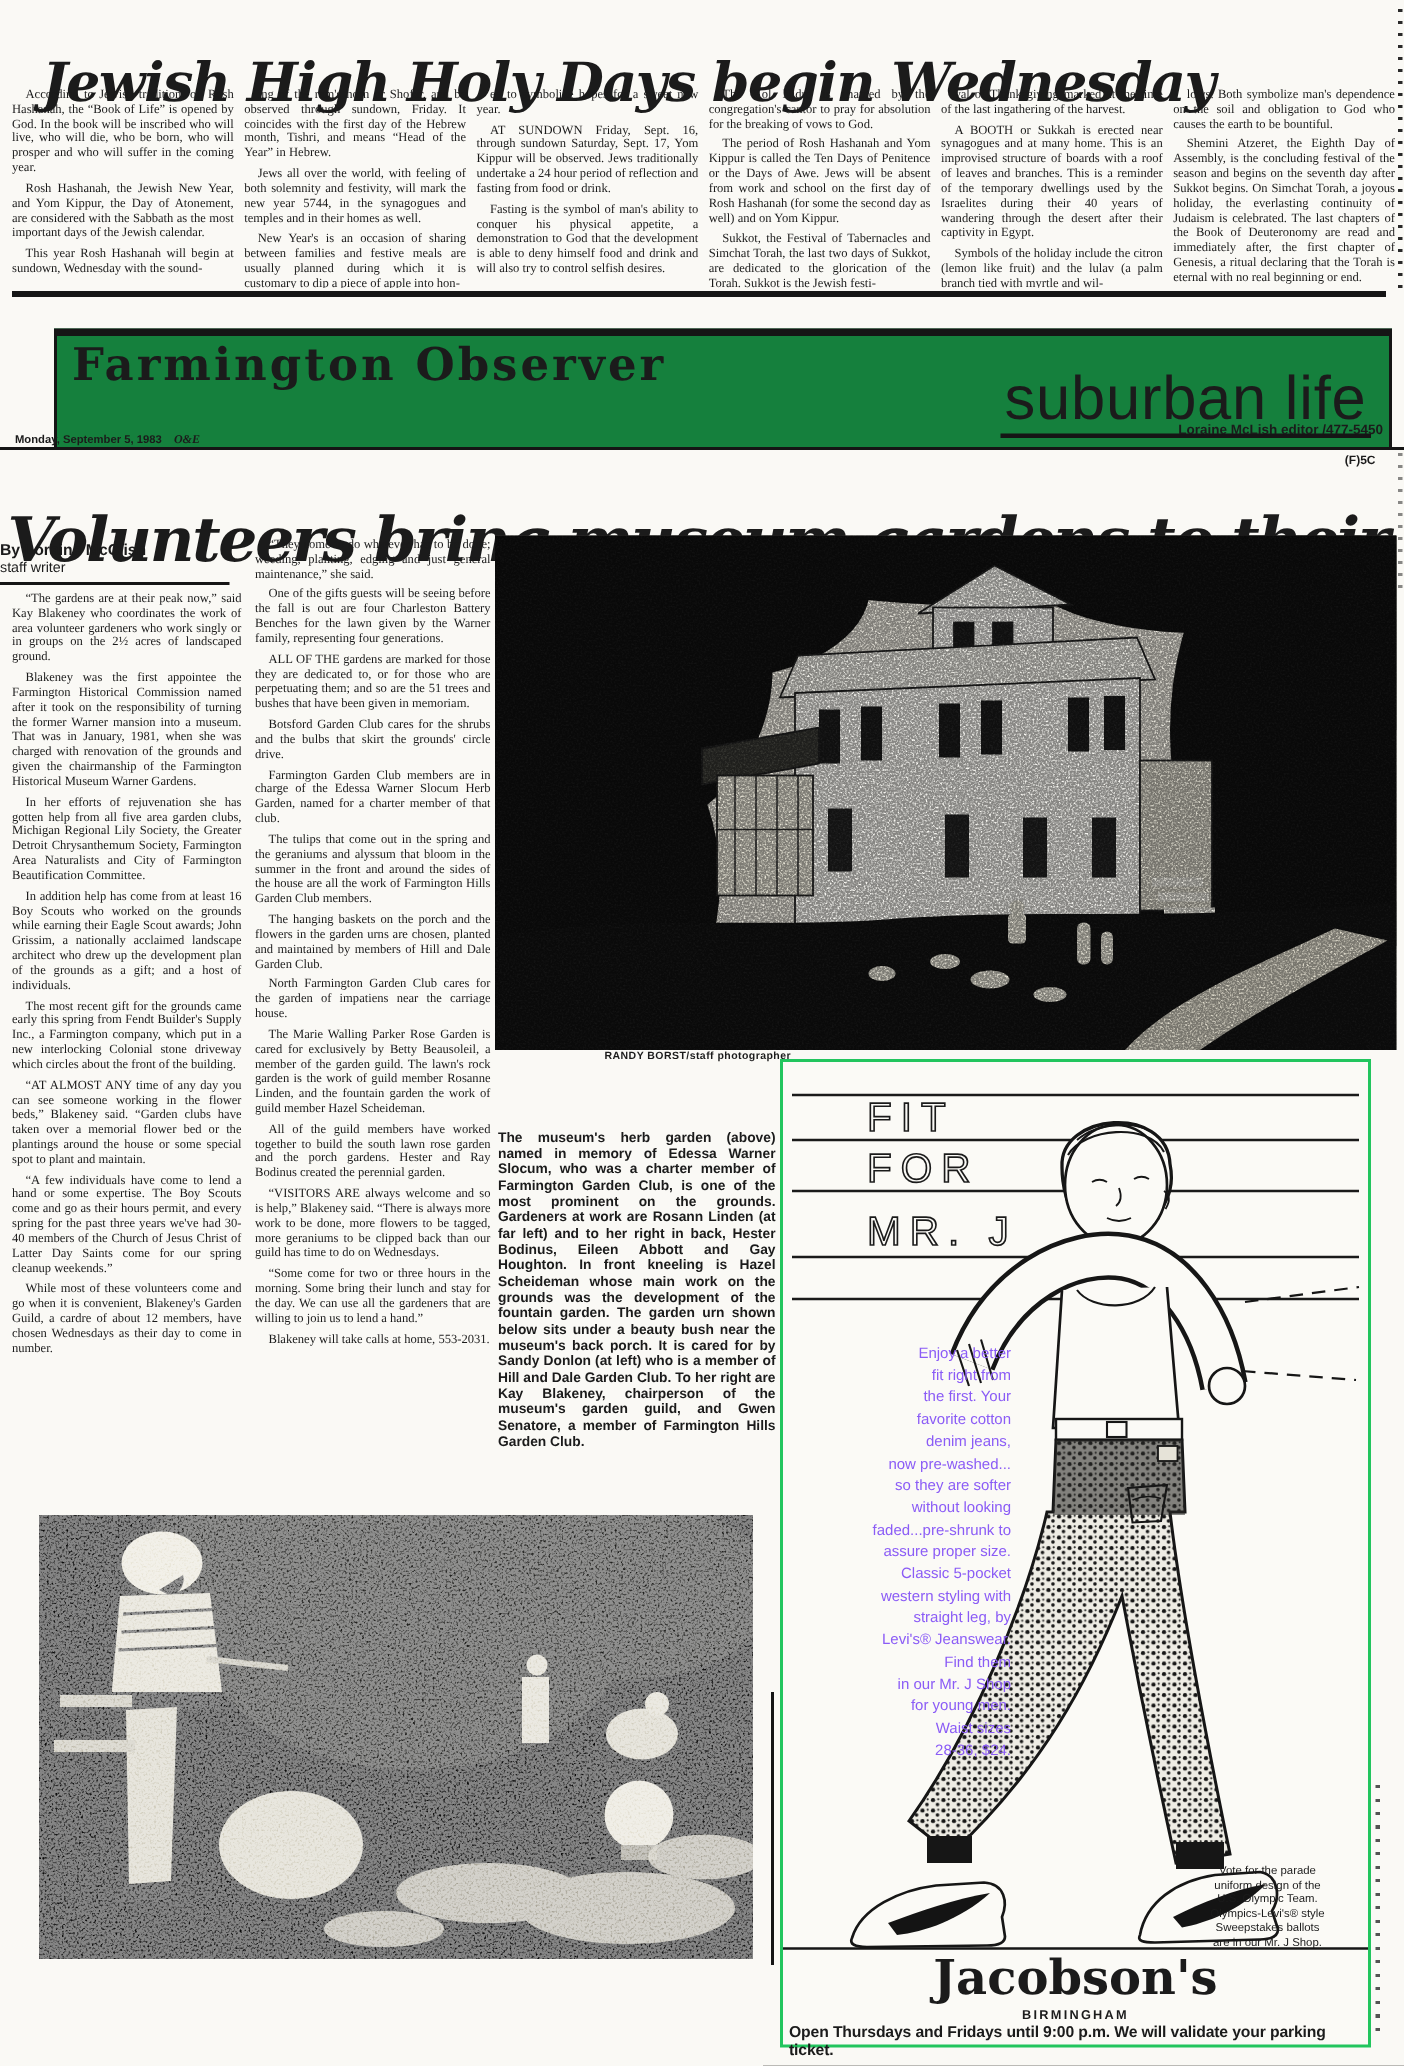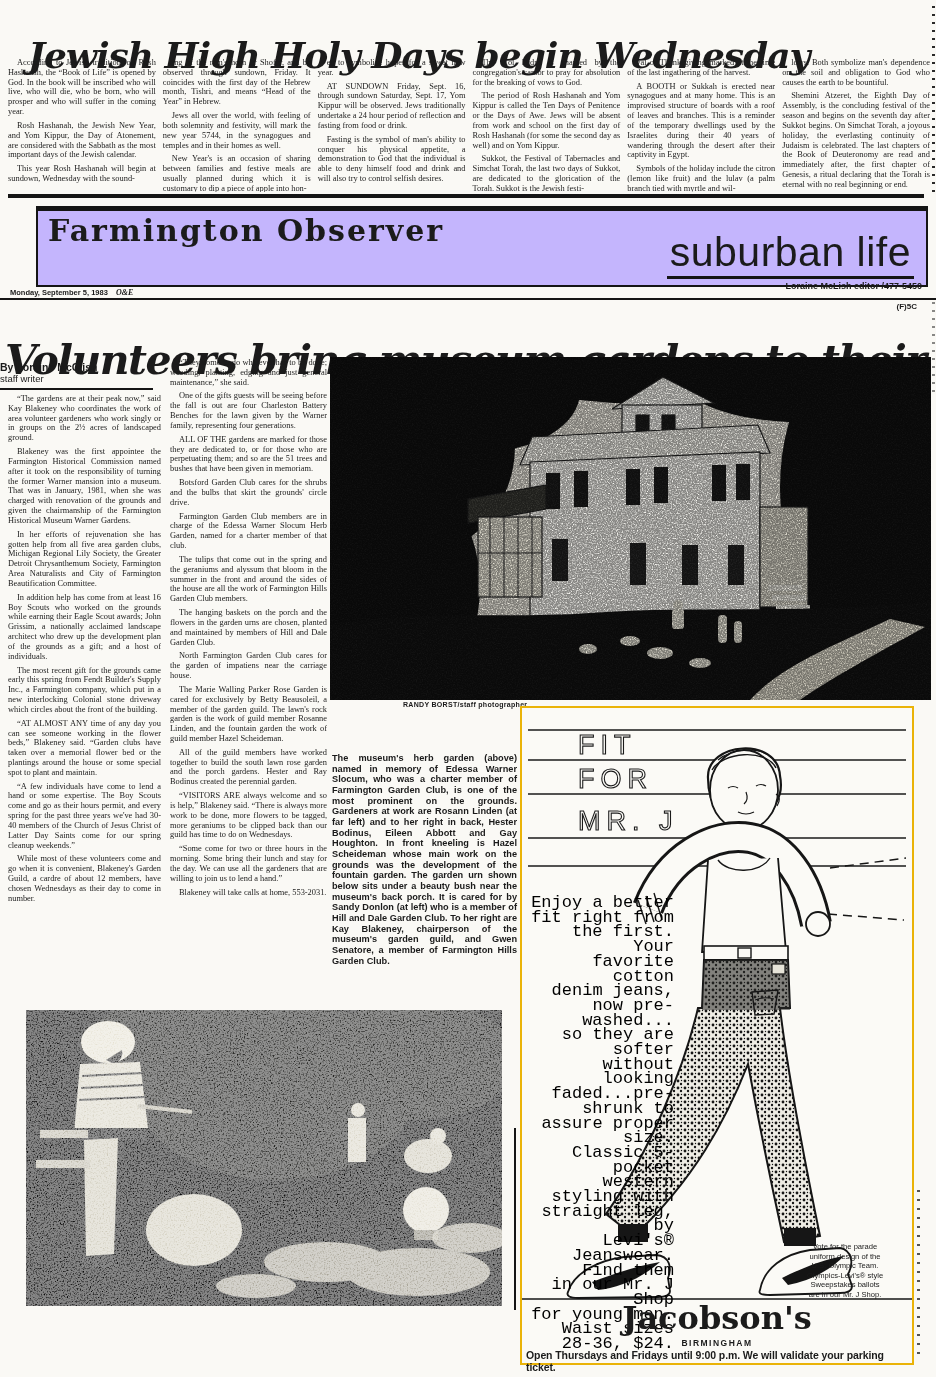--- a/index.html
+++ b/index.html
@@ -10,22 +10,22 @@
   
   .top-headline{left:28px;top:10px;font-family:"DejaVu Serif",serif;font-style:italic;
     font-weight:700;font-size:36px;letter-spacing:-1px;white-space:nowrap;}
   .top-cols{left:8px;top:58px;width:922px;height:134px;display:flex;gap:7px;overflow:hidden;}
   .tcol{flex:1;min-width:0;}
   .tcol p,.mcol p{font-size:8.4px;line-height:1.17;text-align:justify;margin:0 0 4px 0;
     text-indent:9px;}
   .rule-thick{left:8px;top:194px;width:916px;height:4px;background:#151515;}
 
   
-  .masthead-box{left:36px;top:206px;width:888px;height:74px;border:2px solid #151515;
-    border-top-width:5px;background:#c4b5fd;}
+  .masthead-box{left:36px;top:219px;width:888px;height:74px;border:2px solid #151515;
+    border-top-width:5px;background:#15803d;}
   .paper-name{position:absolute;left:10px;top:2px;font-family:"DejaVu Serif",serif;
     font-weight:700;font-size:30px;letter-spacing:2px;}
   .section-name{position:absolute;right:12px;top:22px;font-family:"Liberation Sans",sans-serif;
     font-weight:400;font-size:41px;line-height:.95;letter-spacing:.5px;
     border-bottom:3px solid #151515;padding:0 3px 4px 3px;}
   .editor-line{right:14px;top:281px;font-family:"Liberation Sans",sans-serif;font-weight:700;
     font-size:9px;}
   .dateline{left:10px;top:288px;font-family:"Liberation Sans",sans-serif;font-weight:700;
     font-size:7.5px;}
   .dateline .oe{font-family:"Liberation Serif",serif;font-style:italic;font-size:8px;margin-left:6px;}
@@ -46,24 +46,24 @@
   
   .photo1{left:330px;top:357px;width:601px;height:343px;background:#101010;overflow:hidden;}
   .photo2{left:26px;top:1010px;width:476px;height:296px;background:#0b0b0b;overflow:hidden;}
   .credit{left:403px;top:701px;font-family:"Liberation Sans",sans-serif;font-weight:700;
     font-size:7px;letter-spacing:.3px;}
   .caption{left:332px;top:753px;width:185px;font-family:"Liberation Sans",sans-serif;
     font-weight:700;font-size:9.2px;line-height:1.16;text-align:justify;}
   .vrule{left:514px;top:1128px;width:2px;height:182px;background:#151515;}
 
   
-  .ad{left:520px;top:706px;width:390px;height:655px;border:2px solid #eab308;background:#fbfaf6;}
+  .ad{left:520px;top:706px;width:390px;height:655px;border:2px solid #22c55e;background:#fbfaf6;}
   .ad svg{position:absolute;left:0;top:0;}
   .ad-body{position:absolute;left:0;top:188px;width:152px;text-align:right;
-    font-family:Liberation Mono, monospace;font-size:17px;line-height:14.7px;color:#000000;}
+    font-family:Liberation Sans, sans-serif;font-size:10px;line-height:14.7px;color:#8b5cf6;}
   .ad-note{position:absolute;left:268px;top:534px;width:110px;text-align:center;
     font-family:"Liberation Sans",sans-serif;font-size:7.6px;line-height:9.6px;}
   .store{position:absolute;left:0;top:594px;width:100%;text-align:center;
     font-family:"DejaVu Serif",serif;font-weight:700;font-size:32px;line-height:1;}
   .city{position:absolute;left:0;top:630px;width:100%;text-align:center;
     font-family:"Liberation Sans",sans-serif;font-weight:700;font-size:8.5px;letter-spacing:1.5px;}
   .ad-footer{position:absolute;left:4px;top:641px;width:382px;
     font-family:"Liberation Sans",sans-serif;font-weight:700;font-size:10.5px;letter-spacing:-.1px;}
 
   
@@ -87,21 +87,21 @@
         <p>This year Rosh Hashanah will begin at sundown, Wednesday with the sound-</p>
       </div>
     <div class="tcol">
         <p>ing of the ram's horn or Shofar, and be observed through sundown, Friday. It coincides with the first day of the Hebrew month, Tishri, and means “Head of the Year” in Hebrew.</p>
         <p>Jews all over the world, with feeling of both solemnity and festivity, will mark the new year 5744, in the synagogues and temples and in their homes as well.</p>
         <p>New Year's is an occasion of sharing between families and festive meals are usually planned during which it is customary to dip a piece of apple into hon-</p>
       </div>
     <div class="tcol">
         <p>ey to symbolize hopes for a sweet new year.</p>
         <p>AT SUNDOWN Friday, Sept. 16, through sundown Saturday, Sept. 17, Yom Kippur will be observed. Jews traditionally undertake a 24 hour period of reflection and fasting from food or drink.</p>
-        <p>Fasting is the symbol of man's ability to conquer his physical appetite, a demonstration to God that the individual is able to deny himself food and drink and will also try to control selfish desires.</p>
+        <p>Fasting is the symbol of man's ability to conquer his physical appetite, a demonstration to God that the development is able to deny himself food and drink and will also try to control selfish desires.</p>
       </div>
     <div class="tcol">
         <p>The Kol Nidre is chanted by the congregation's cantor to pray for absolution for the breaking of vows to God.</p>
         <p>The period of Rosh Hashanah and Yom Kippur is called the Ten Days of Penitence or the Days of Awe. Jews will be absent from work and school on the first day of Rosh Hashanah (for some the second day as well) and on Yom Kippur.</p>
         <p>Sukkot, the Festival of Tabernacles and Simchat Torah, the last two days of Sukkot, are dedicated to the glorication of the Torah. Sukkot is the Jewish festi-</p>
       </div>
     <div class="tcol">
         <p>val of Thanksgiving marked at the time of the last ingathering of the harvest.</p>
         <p>A BOOTH or Sukkah is erected near synagogues and at many home. This is an improvised structure of boards with a roof of leaves and branches. This is a reminder of the temporary dwellings used by the Israelites during their 40 years of wandering through the desert after their captivity in Egypt.</p>
         <p>Symbols of the holiday include the citron (lemon like fruit) and the lulav (a palm branch tied with myrtle and wil-</p>

